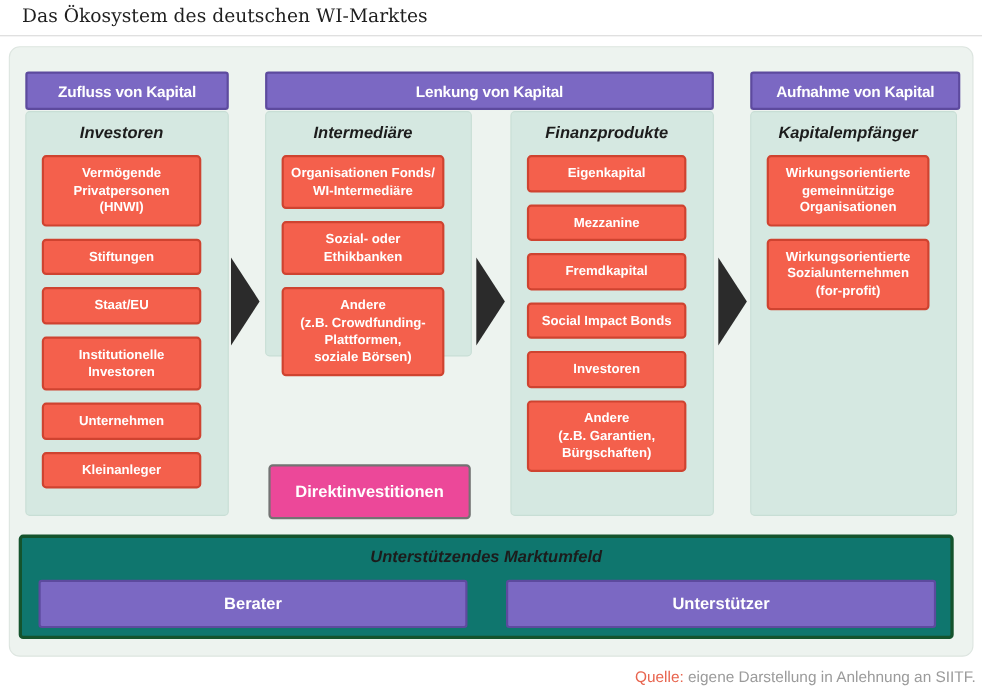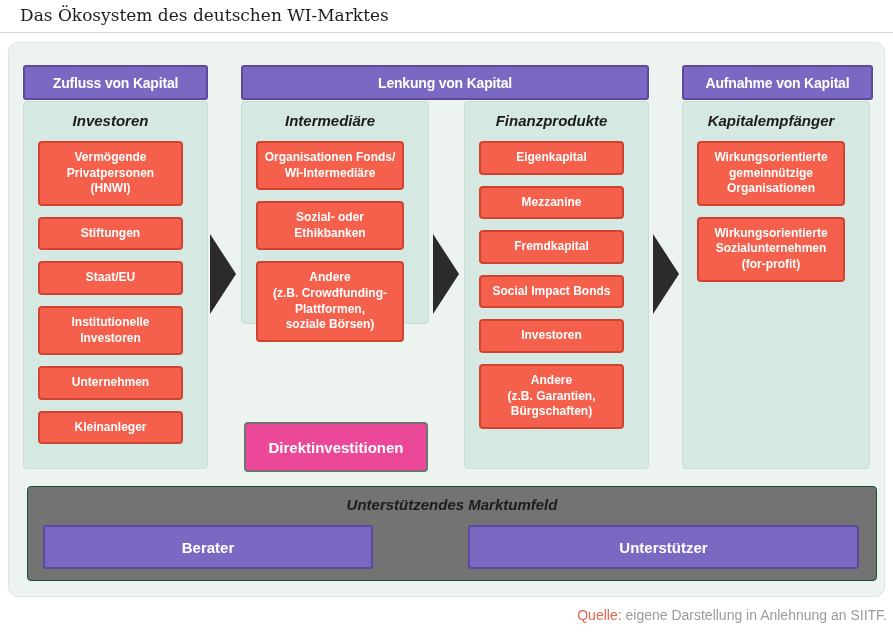--- a/index.html
+++ b/index.html
@@ -64,34 +64,34 @@
   .arr-1 { left: 201px; }
   .arr-2 { left: 424px; }
   .arr-3 { left: 644px; }
   .direct-box {
     position: absolute; left: 235px; top: 379px; width: 184px; height: 50px;
     background: #ec4899; border: 2px solid #737373; border-radius: 4px;
     color: #ffffff; font-size: 15px; font-weight: bold;
     display: flex; align-items: center; justify-content: center;
   }
   .environment {
-    position: absolute; left: 18px; top: 443px; width: 850px; height: 95px;
-    background: #737373; border: 1px solid #14532d; border-radius: 4px;
+    position: absolute; left: 8px; top: 443px; width: 850px; height: 95px;
+    background: #0f766e; border: 3px solid #14532d; border-radius: 4px;
   }
   .env-title {
     margin-top: 9px; text-align: center;
     font-size: 15px; font-weight: bold; font-style: italic; color: #1c1c1c;
   }
   .env-box {
     position: absolute; top: 38px; height: 44px;
     background: #7b68c3; border: 2px solid #5d4a9e; border-radius: 3px;
     color: #ffffff; font-size: 15px; font-weight: bold;
     display: flex; align-items: center; justify-content: center;
   }
-  .env-berater      { left: 15px;  width: 330px; }
+  .env-berater      { left: 15px;  width: 390px; }
   .env-unterstutzer { left: 440px; width: 391px; }
   .source-line {
     position: absolute; right: 6px; top: 607px;
     font-size: 14px; color: #9b9b9b;
   }
   .source-accent { color: #e8644e; }
 </style>
 </head>
 <body>
 

